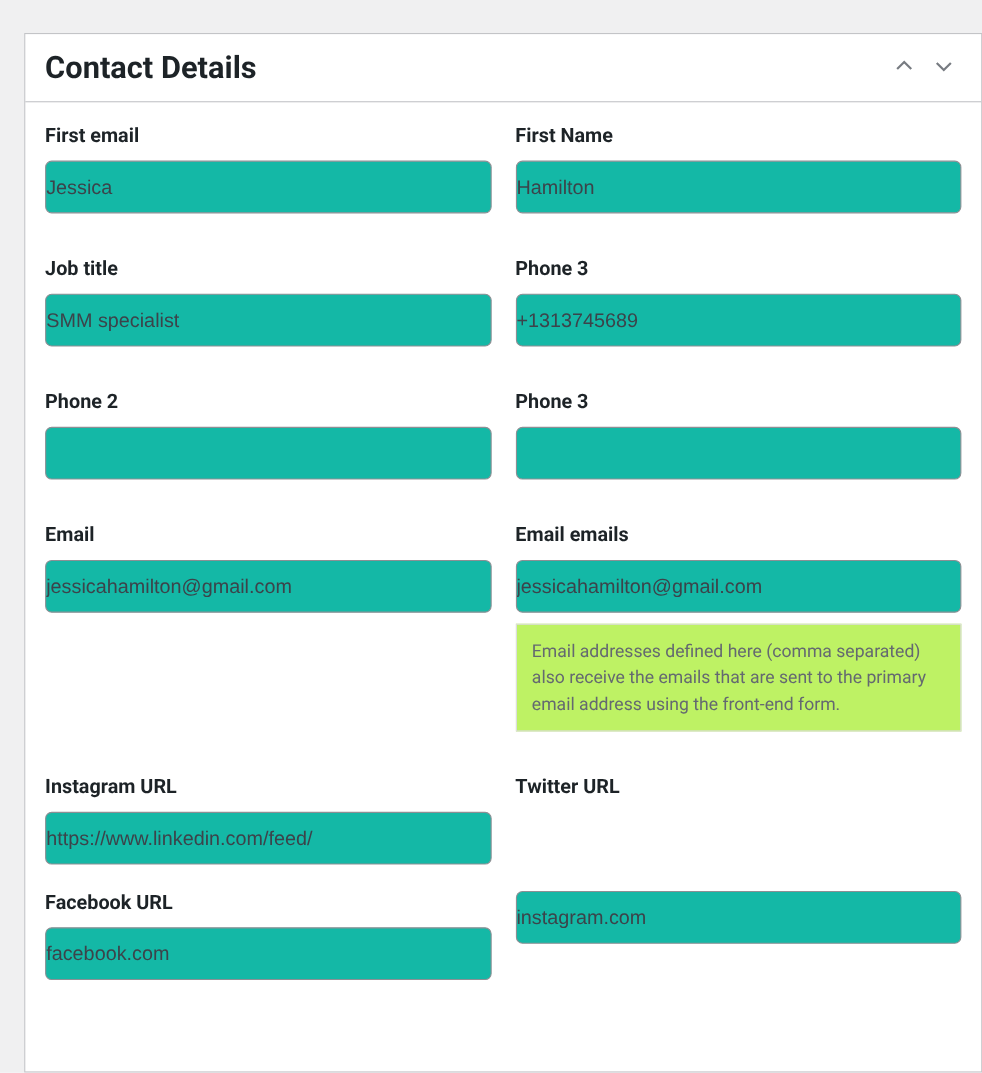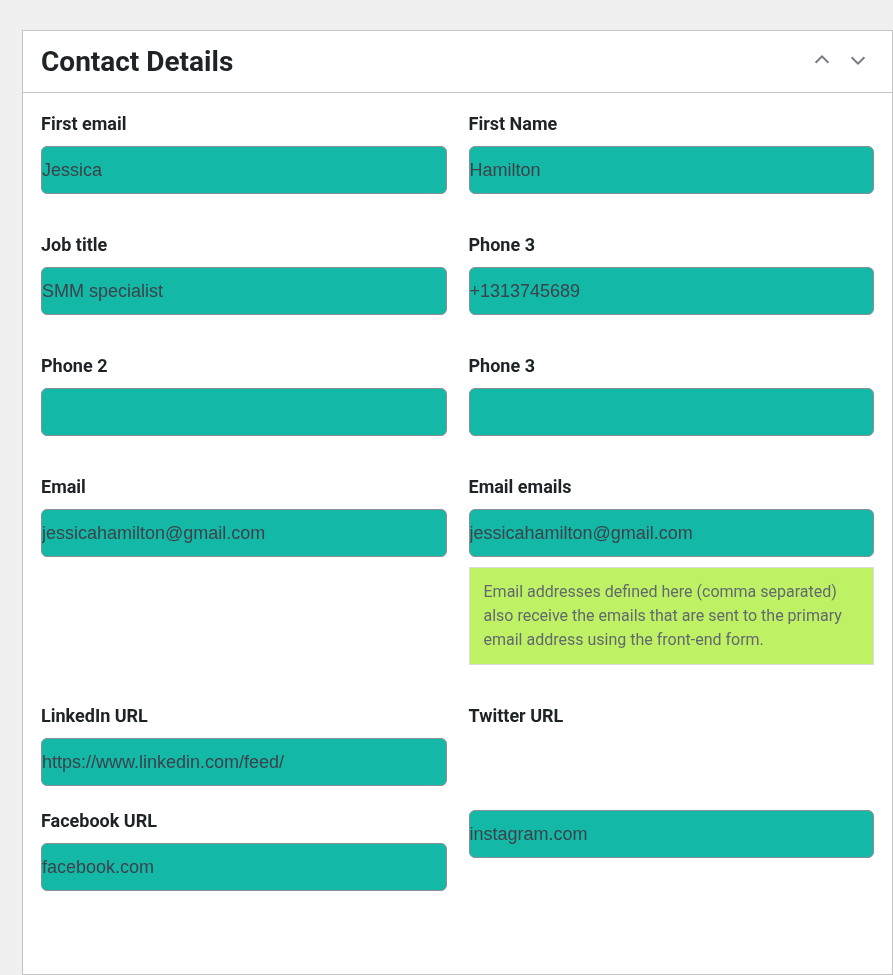--- a/index.html
+++ b/index.html
@@ -154,21 +154,21 @@
       </div>
       <div class="col">
         <label class="field-label">Email emails</label>
         <input type="text" class="text-input" value="jessicahamilton@gmail.com" style="">
         <div class="help-box">Email addresses defined here (comma separated) also receive the emails that are sent to the primary email address using the front-end form.</div>
       </div>
     </div>
 
     <div class="row tight">
       <div class="col">
-        <label class="field-label">LinkedIn URL</label>
+        <label class="field-label">Instagram URL</label>
         <input type="text" class="text-input" value="https://www.linkedin.com/feed/" style="">
       </div>
       <div class="col">
         <label class="field-label">Twitter URL</label>
       </div>
     </div>
 
     <div class="row tight">
       <div class="col">
         <label class="field-label">Facebook URL</label>

